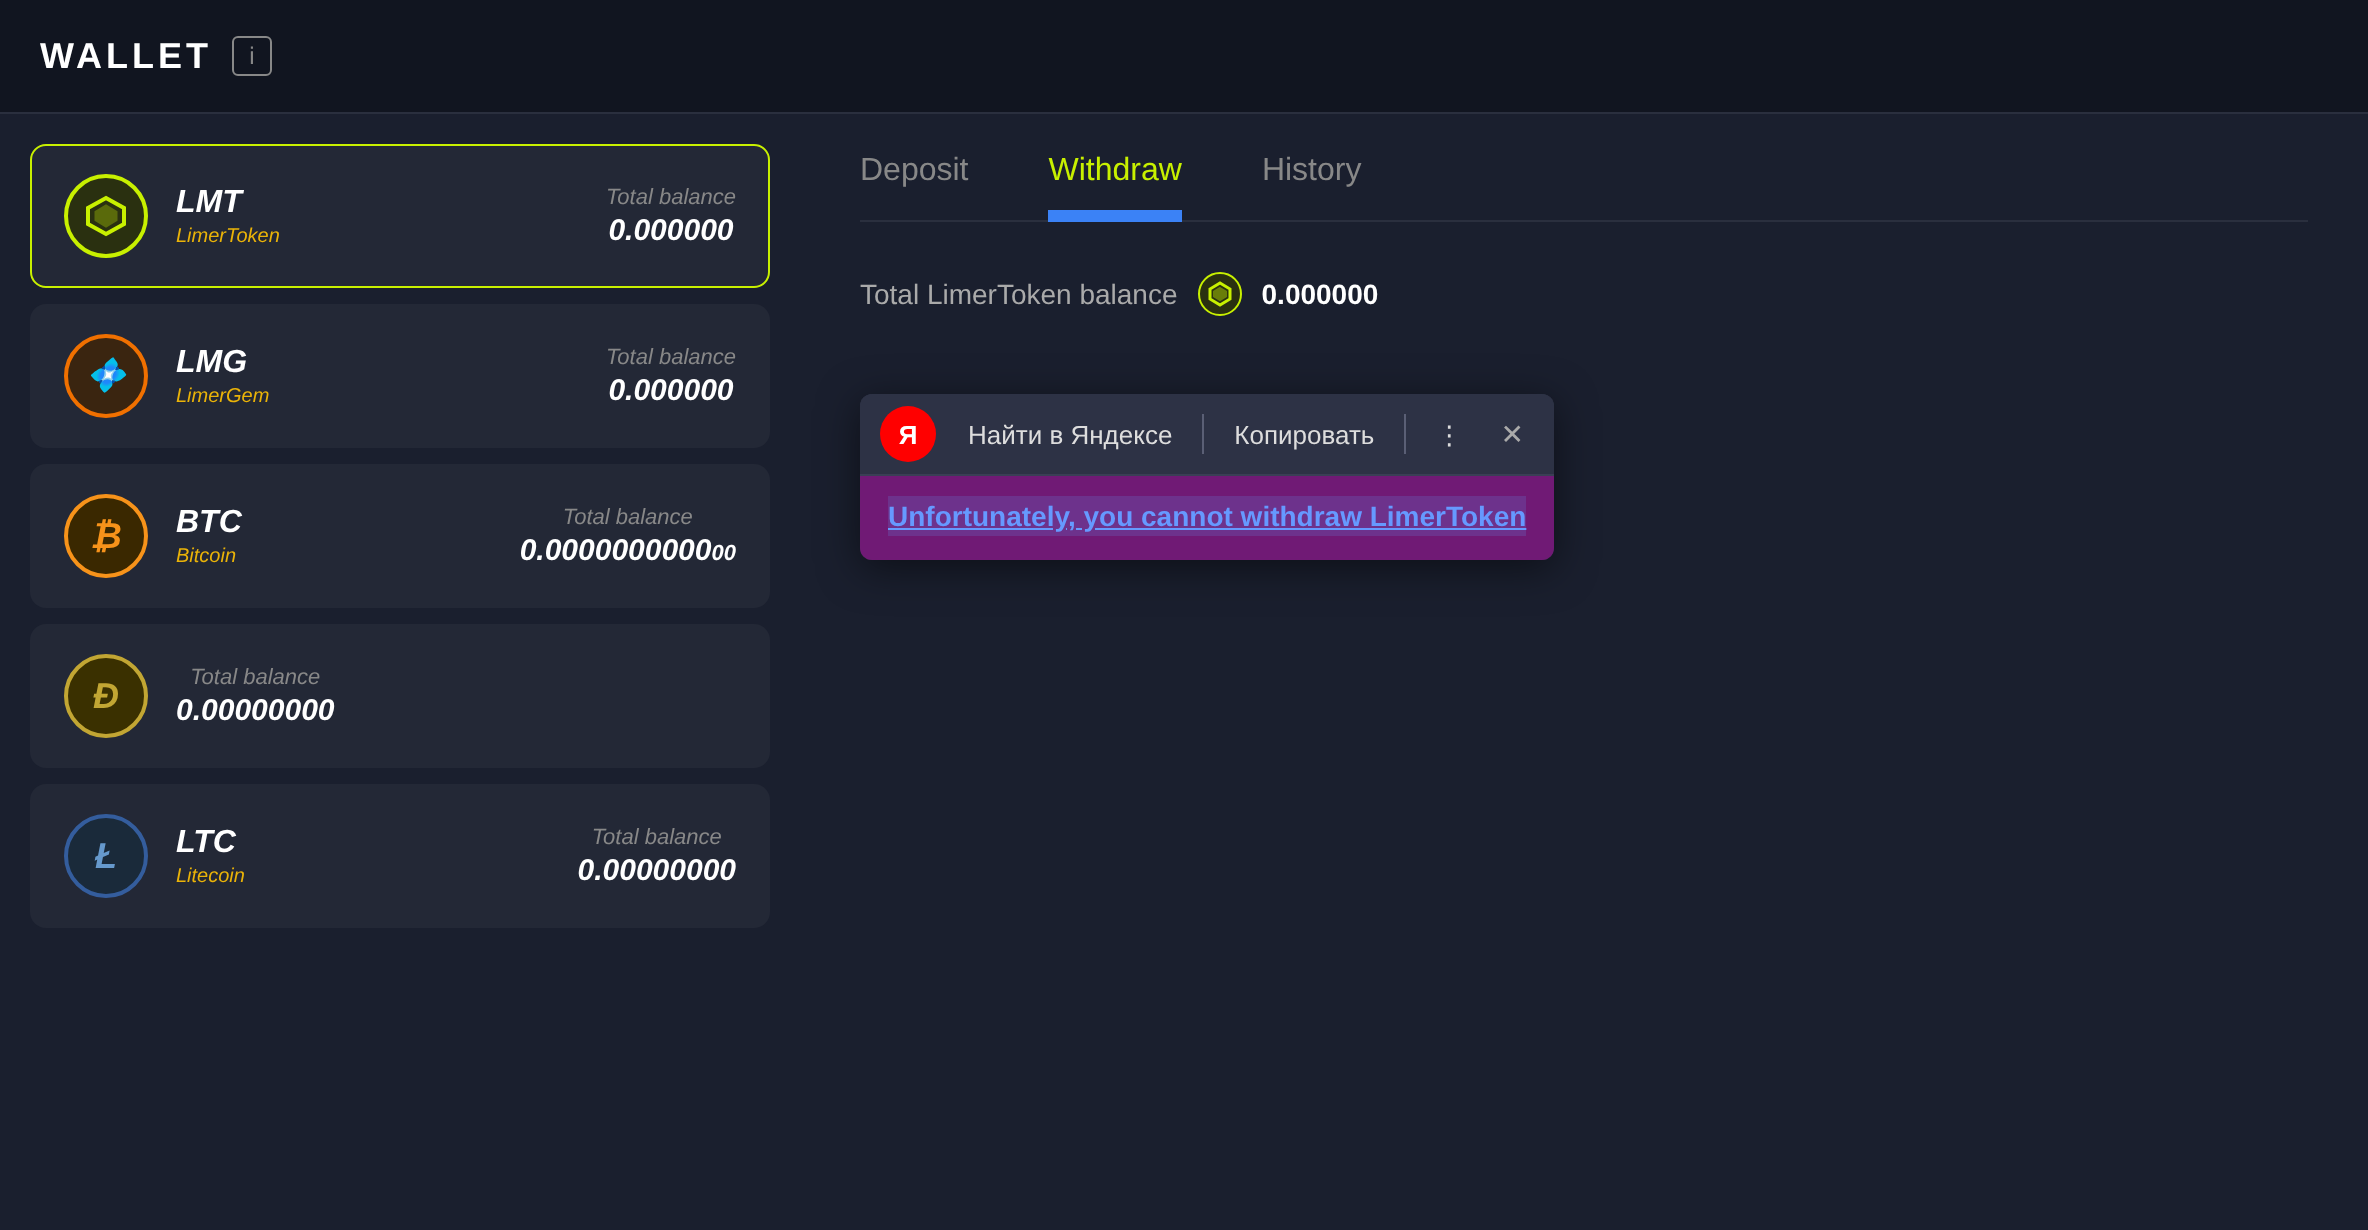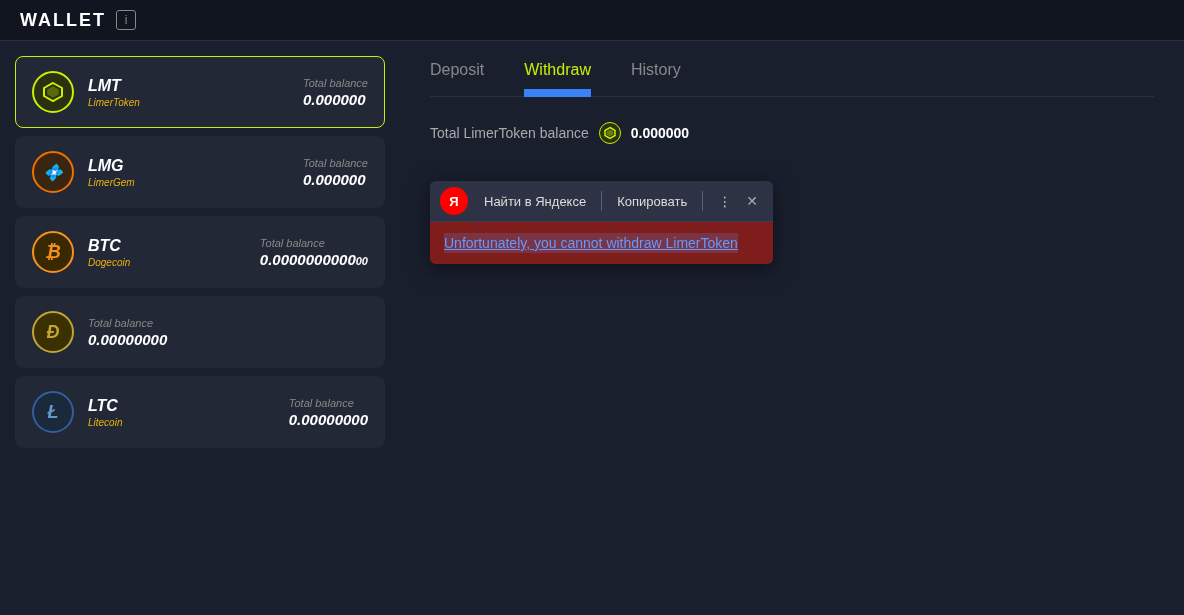--- a/index.html
+++ b/index.html
@@ -12,21 +12,21 @@
       overflow: hidden;
     }
 
     
     .header {
       background-color: #111520;
       padding: 10px 20px;
       display: flex;
       align-items: center;
       gap: 10px;
-      height: 41px;
+      height: 57px;
       border-bottom: 1px solid #2a2f3e;
     }
     .header-title {
       font-size: 18px;
       font-weight: 700;
       letter-spacing: 2px;
       color: #ffffff;
     }
     .info-icon {
       width: 20px;
@@ -113,21 +113,21 @@
       font-size: 16px;
       font-weight: 700;
       color: #ffffff;
     }
     .coin-name {
       font-size: 10px;
       color: #eab308;
       margin-top: 2px;
     }
     .coin-balance-block {
-      text-align: left;
+      text-align: center;
     }
     .coin-balance-label {
       font-size: 11px;
       color: #888;
     }
     .coin-balance-value {
       font-size: 15px;
       font-weight: 600;
       color: #ffffff;
       margin-top: 2px;
@@ -154,21 +154,21 @@
     .tab {
       font-size: 16px;
       color: #888;
       cursor: pointer;
       padding-bottom: 10px;
       border-bottom: 2px solid transparent;
       margin-bottom: -1px;
     }
     .tab.active {
       color: #c8f000;
-      border-bottom: 8px solid #3b82f6;
+      border-bottom: 6px solid #3b82f6;
     }
 
     
     .balance-row {
       display: flex;
       align-items: center;
       gap: 10px;
       margin-bottom: 34px;
       font-size: 14px;
       color: #aaa;
@@ -248,21 +248,22 @@
       cursor: pointer;
       font-size: 14px;
       display: flex;
       align-items: center;
       justify-content: center;
     }
 
     
     .selected-text-area {
       padding: 12px 14px;
-      background-color: #7f1d1d;
+      background-color: #701a75;
+      font-weight: bold;
     }
     .selected-text {
       font-size: 14px;
       color: #6699ff;
       text-decoration: underline;
       background-color: rgba(100, 149, 237, 0.2);
       padding: 2px 0;
     }
     .lmg-shape { color: #f07000; font-size: 16px; }
     .btc-shape { color: #f7931a; font-size: 16px; }
@@ -311,21 +312,21 @@
         <div class="coin-balance-value">0.000000</div>
       </div>
     </div>
 
     <div class="coin-card">
       <div class="coin-icon btc">
         <span class="btc-shape" style="color:#f7931a;font-size:18px;font-weight:bold;">₿</span>
       </div>
       <div class="coin-info">
         <div class="coin-symbol">BTC</div>
-        <div class="coin-name">Dogecoin</div>
+        <div class="coin-name">Bitcoin</div>
       </div>
       <div class="coin-balance-block">
         <div class="coin-balance-label">Total balance</div>
         <div class="coin-balance-value">
           <span>0.0000000000</span><span class="small">00</span>
         </div>
       </div>
     </div>
 
     <div class="coin-card">

